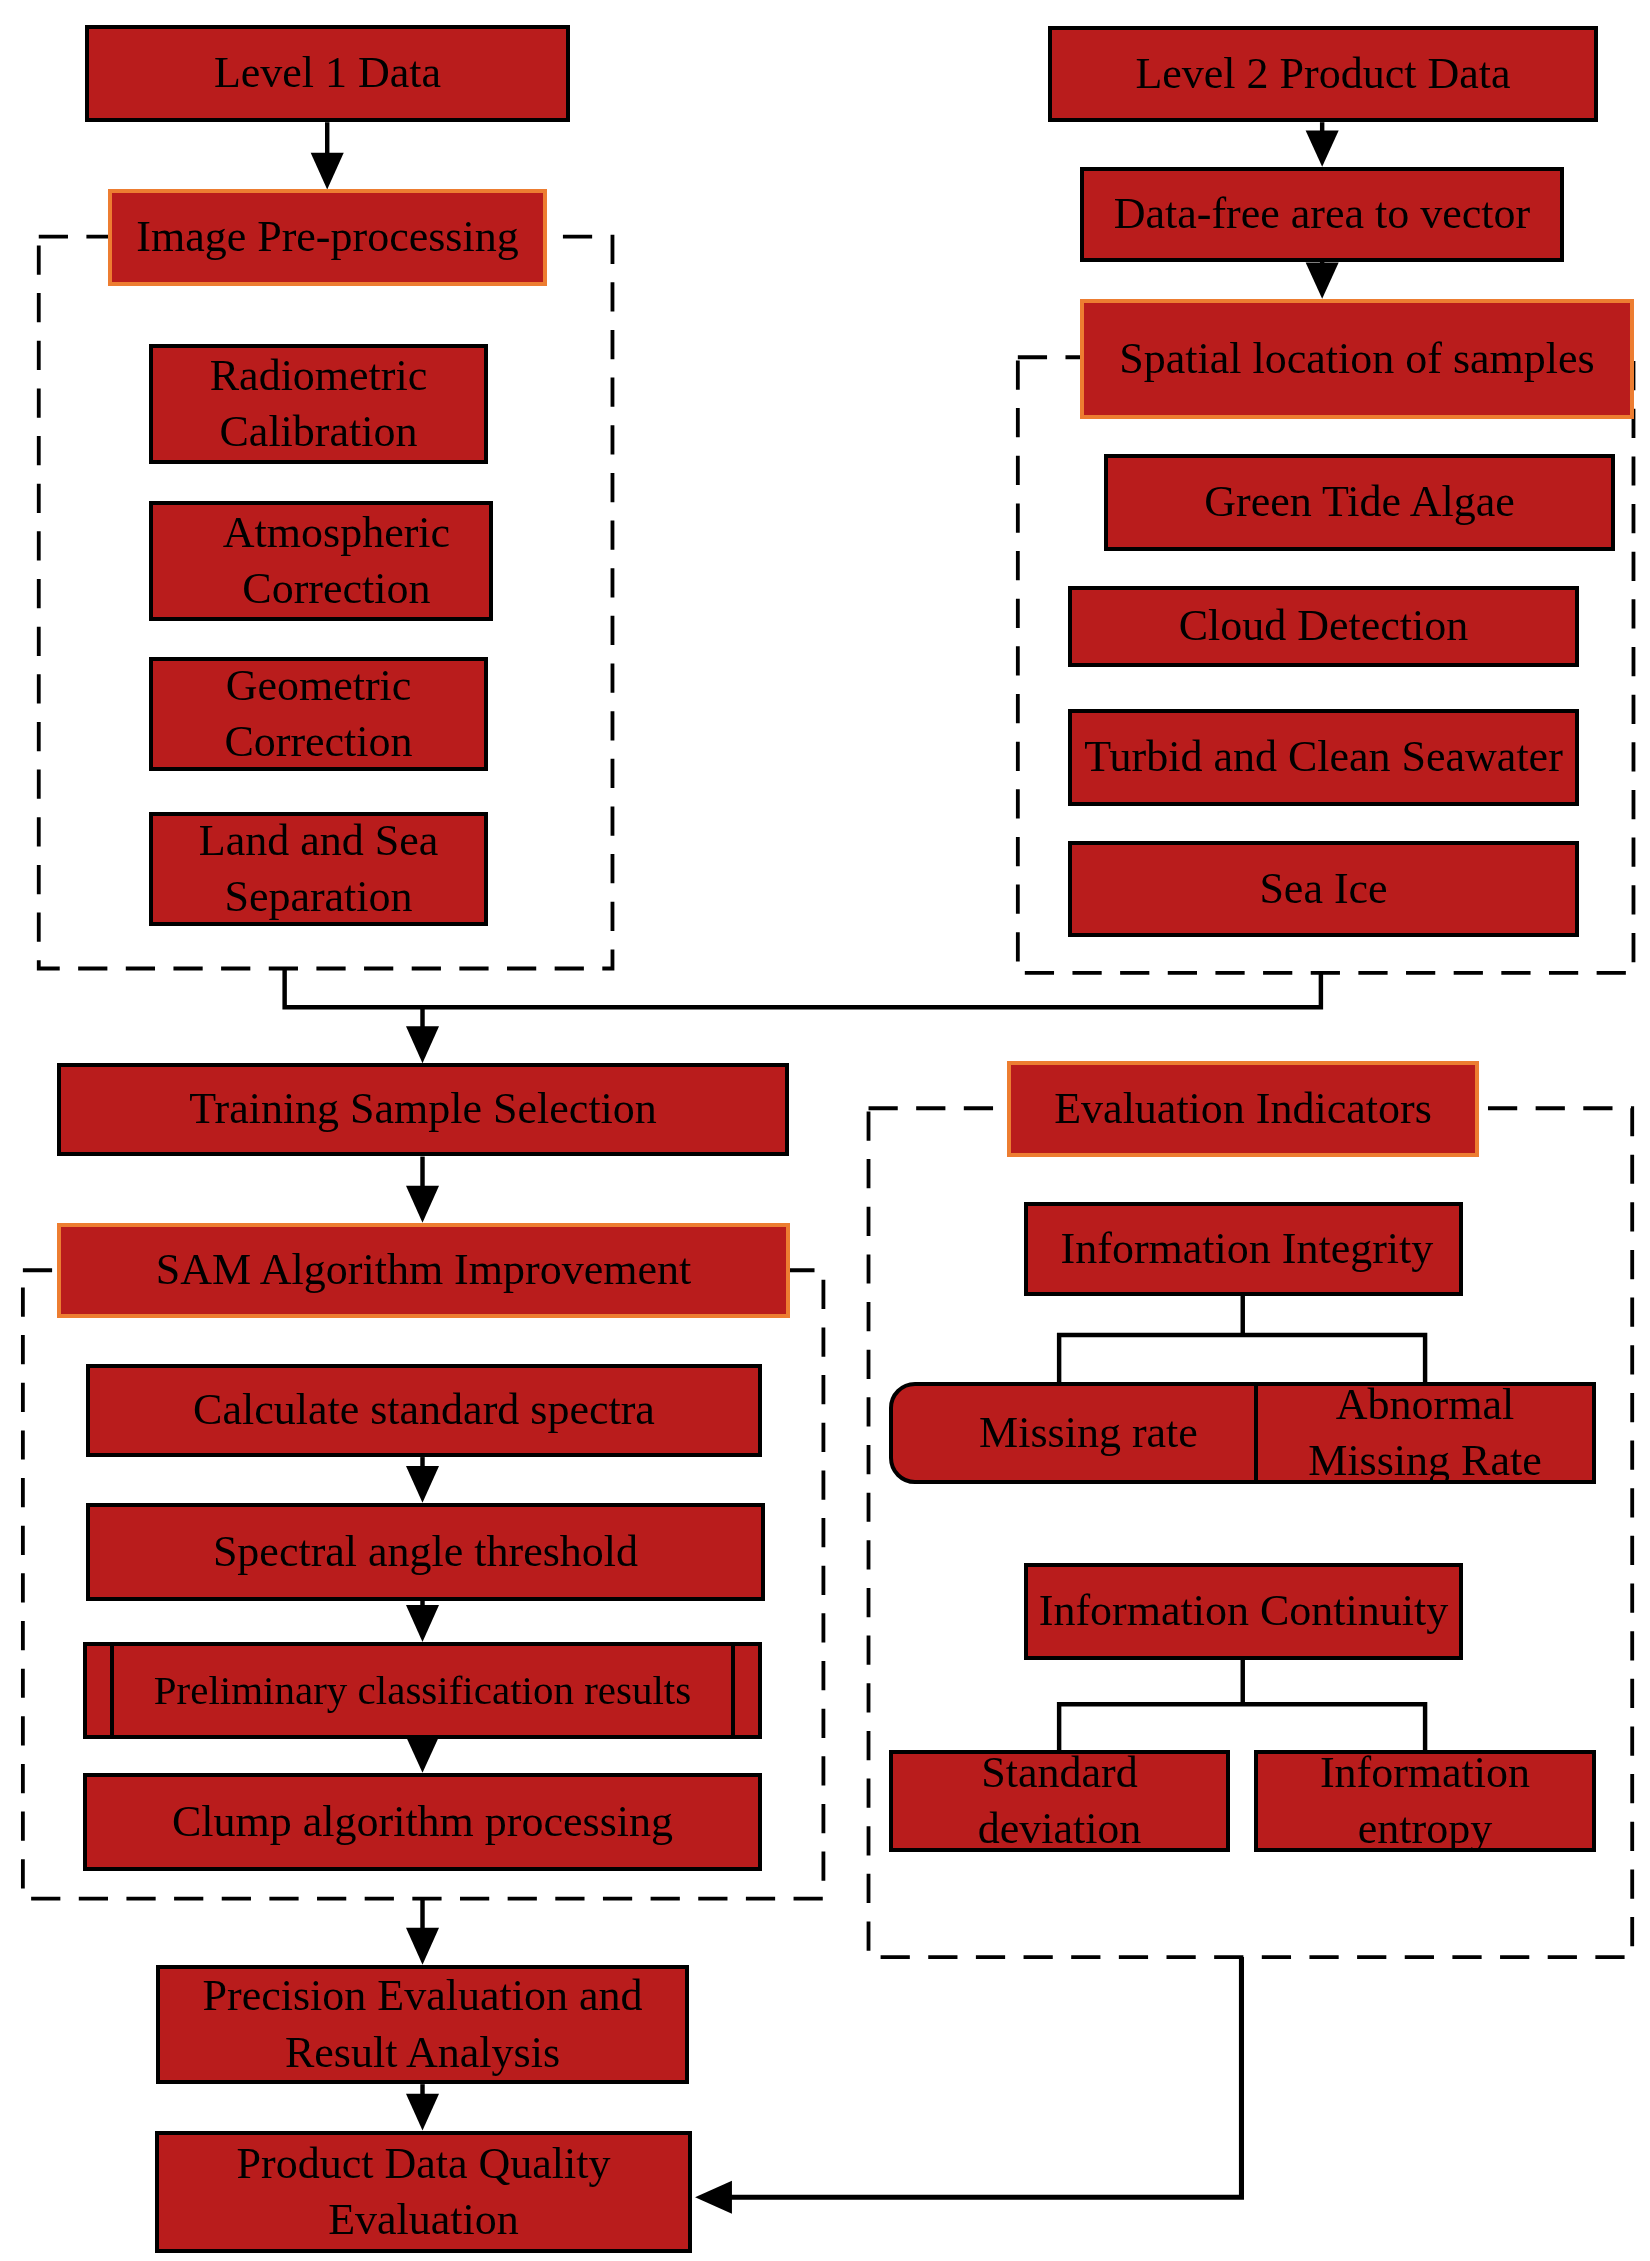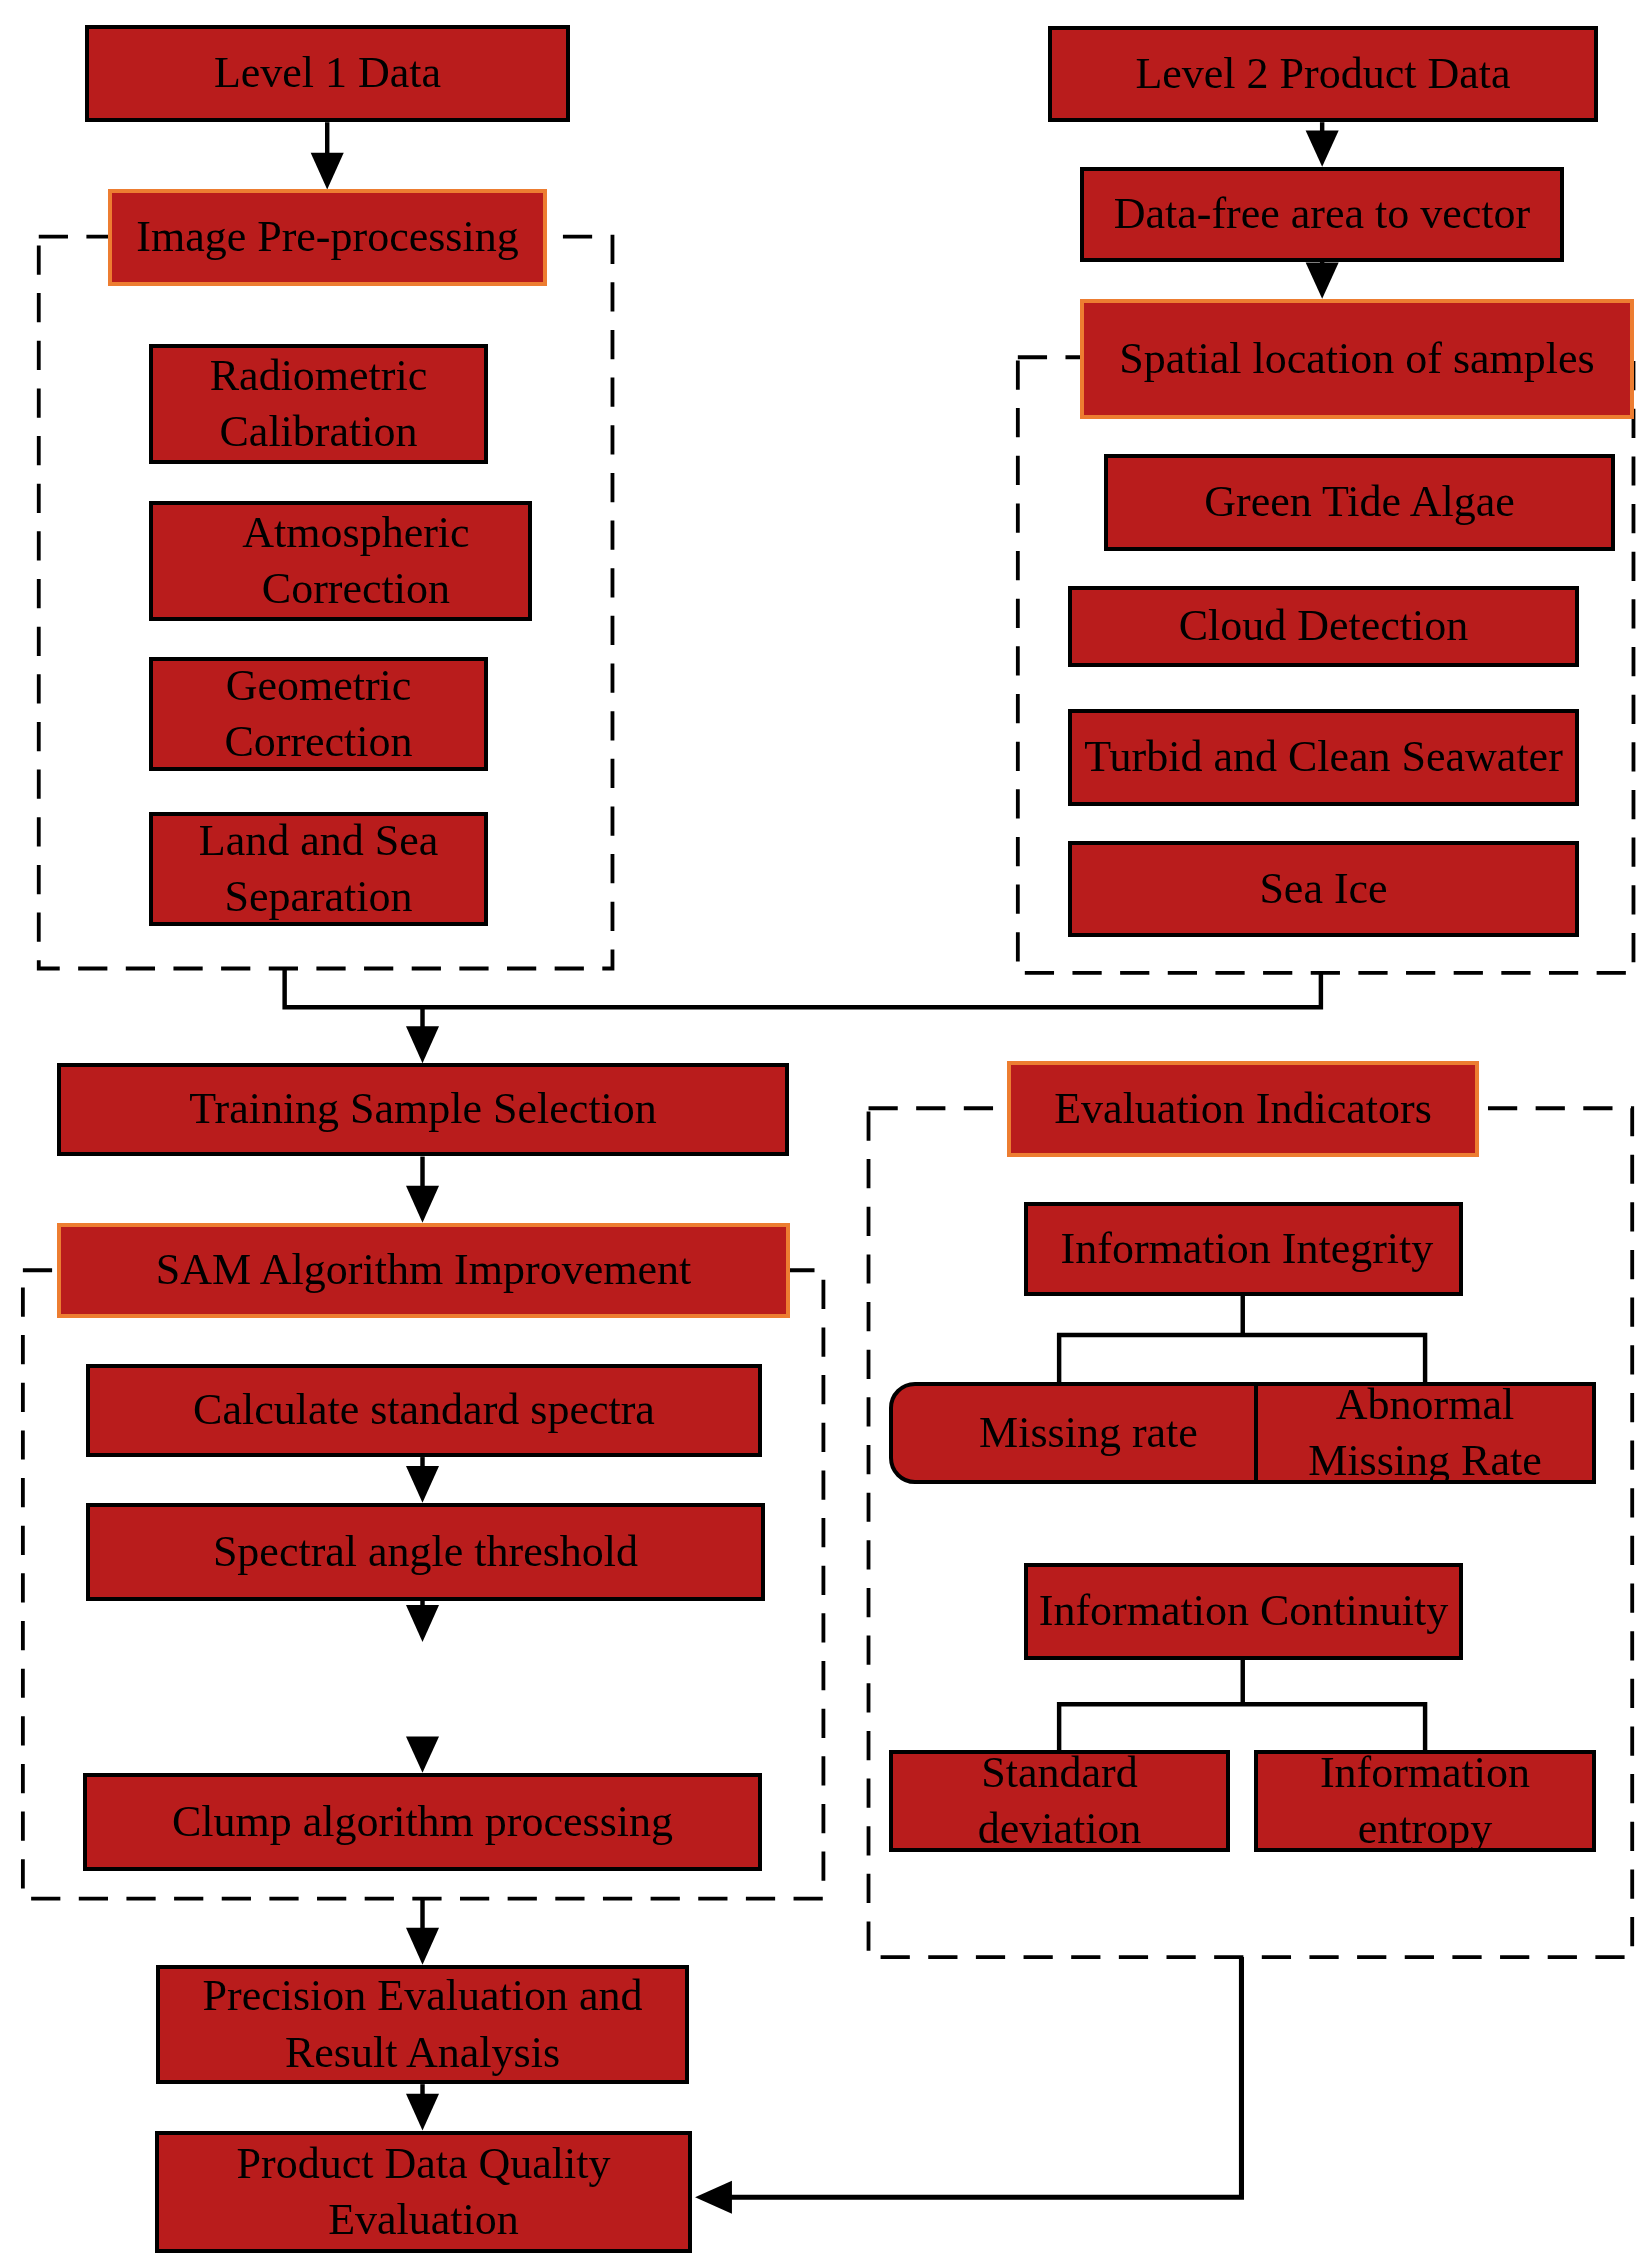--- a/index.html
+++ b/index.html
@@ -97,21 +97,21 @@
     <polyline points="1954,3080 1954,3458 1150,3458" fill="none" stroke="#000" stroke-width="8"></polyline>
     <polygon points="1152,3432 1152,3484 1094,3458" fill="#000"></polygon>
   </svg>
 
   <div class="box nowrap" style="left:85px; top:25px; width:485px; height:97px;">Level 1 Data</div>
 
   <div class="box orange nowrap" style="left:108px; top:189px; width:439px; height:97px;">Image Pre-processing</div>
 
   <div class="box" style="left:149px; top:344px; width:339px; height:120px;">Radiometric Calibration</div>
 
-  <div class="box" style="left:149px; top:501px; width:383px; height:120px;padding-left:36px;">Atmospheric Correction</div>
+  <div class="box" style="left:149px; top:501px; width:344px; height:120px;padding-left:36px;">Atmospheric Correction</div>
 
   <div class="box" style="left:149px; top:657px; width:339px; height:114px;">Geometric Correction</div>
 
   <div class="box" style="left:149px; top:812px; width:339px; height:114px;">Land and Sea Separation</div>
 
   <div class="box nowrap" style="left:1048px; top:26px; width:550px; height:96px;">Level 2 Product Data</div>
 
   <div class="box nowrap" style="left:1080px; top:167px; width:484px; height:95px;">Data-free area to vector</div>
 
   <div class="box orange" style="left:1080px; top:299px; width:554px; height:120px;">Spatial location of samples</div>
@@ -125,20 +125,25 @@
   <div class="box nowrap" style="left:1068px; top:841px; width:511px; height:96px;">Sea Ice</div>
 
   <div class="box nowrap" style="left:57px; top:1063px; width:732px; height:93px;">Training Sample Selection</div>
 
   <div class="box orange nowrap" style="left:57px; top:1223px; width:733px; height:95px;">SAM Algorithm Improvement</div>
 
   <div class="box nowrap" style="left:86px; top:1364px; width:676px; height:93px;">Calculate standard spectra</div>
 
   <div class="box nowrap" style="left:86px; top:1503px; width:679px; height:98px;">Spectral angle threshold</div>
 
+  <div class="box nowrap small" style="left:83px; top:1642px; width:679px; height:97px;">
+    <div class="sidebar left"></div>
+    <span>Preliminary classification results</span>
+    <div class="sidebar right"></div>
+  </div>
 
   <div class="box nowrap" style="left:83px; top:1773px; width:679px; height:98px;">Clump algorithm processing</div>
 
   <div class="box" style="left:156px; top:1965px; width:533px; height:119px;">Precision Evaluation and Result Analysis</div>
 
   <div class="box" style="left:155px; top:2131px; width:537px; height:122px;">Product Data Quality Evaluation</div>
 
   <div class="box orange nowrap" style="left:1007px; top:1061px; width:472px; height:96px;">Evaluation Indicators</div>
 
   <div class="box nowrap" style="left:1024px; top:1202px; width:439px; height:94px;padding-left:12px;">Information Integrity</div>

